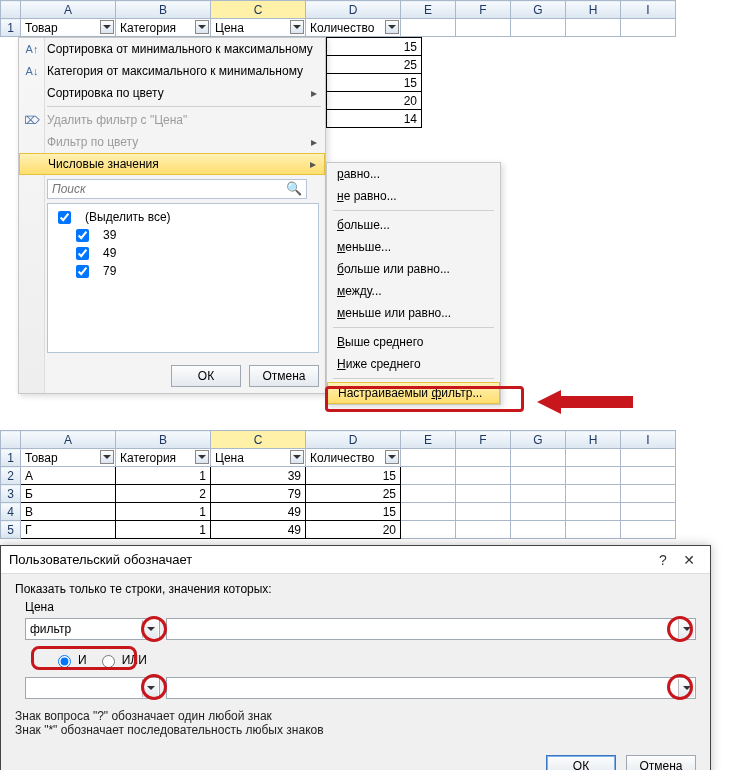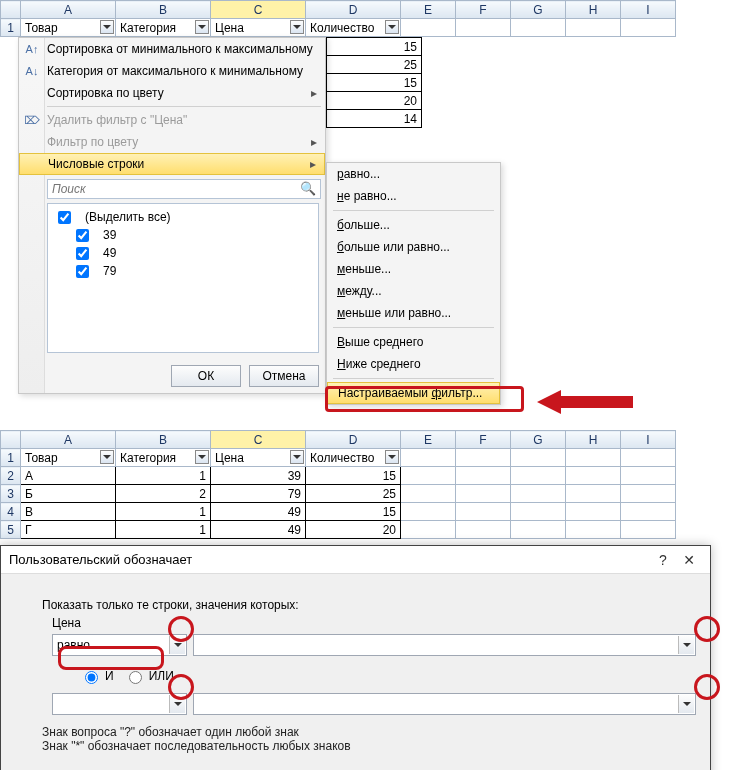--- a/index.html
+++ b/index.html
@@ -86,21 +86,21 @@
     font-size:11px; color:#4a6fa5;
   }
   .dropdown .sep { height:1px; background:#d0d0d0; margin:2px 4px 2px 28px; }
   .dropdown .left-strip {
     position:absolute; left:0; top:0; bottom:0; width:26px;
     background:linear-gradient(#f7f7f7,#eee); border-right:1px solid #ddd;
   }
   .dropdown .content { position:relative; }
 
   .search-box {
-    margin:4px 4px 4px 28px; position:relative;
+    margin:4px 18px 4px 28px; position:relative;
   }
   .search-box input {
     width:100%; height:20px; border:1px solid #b5c4d6;
     padding:0 20px 0 4px; font-style:italic; color:#777; font-size:12px;
   }
   .search-box .mag {
     position:absolute; right:4px; top:2px; color:#2b5797; font-size:13px;
   }
 
   .check-area {
@@ -154,21 +154,21 @@
     width:711px; border:1px solid #444; background:#f0f0f0;
     box-shadow:0 0 10px rgba(0,0,0,.25);
   }
   .dialog .titlebar {
     height:28px; background:#fff; border-bottom:1px solid #ddd;
     display:flex; align-items:center; padding:0 8px;
     font-size:13px;
   }
   .titlebar .spacer { flex:1; }
   .titlebar .tb-btn { width:26px; text-align:center; font-size:14px; color:#333; }
-  .dialog .body { padding:24px 14px 8px;margin-left:27px; }
+  .dialog .body { padding:8px 14px 8px; }
   .field-row { display:flex; align-items:center; gap:6px; margin:4px 0 8px; }
   .field-row .combo {
     height:22px; border:1px solid #9fa7b3; background:#fff;
     position:relative; display:flex; align-items:center; padding:0 18px 0 4px;
   }
   .combo .dd {
     position:absolute; right:1px; top:1px; bottom:1px; width:16px;
     border-left:1px solid #bbb; background:linear-gradient(#fdfdfd,#e4e9ef);
     display:flex; align-items:center; justify-content:center;
   }
@@ -290,21 +290,21 @@
       </div>
       <div class="sep"></div>
       <div class="mi disabled">
         <span class="icon-slot">⌦</span>
         <span>Удалить фильтр с "Цена"</span>
       </div>
       <div class="mi arrow disabled">
         <span>Фильтр по цвету</span>
       </div>
       <div class="mi arrow hl">
-        <span>Числовые строки</span>
+        <span>Числовые значения</span>
       </div>
       <div class="search-box">
         <input type="text" placeholder="Поиск" style="">
         <span class="mag">🔍</span>
       </div>
       <div class="check-area">
         <label>
           <input type="checkbox" checked="" style="">
           <span>(Выделить все)</span>
         </label>
@@ -333,24 +333,24 @@
         <span><span class="ul">р</span>авно...</span>
       </div>
     <div class="smi">
         <span><span class="ul">н</span>е равно...</span>
       </div>
     <div class="sep2"></div>
     <div class="smi">
         <span><span class="ul">б</span>ольше...</span>
       </div>
     <div class="smi">
+        <span><span class="ul">м</span>еньше...</span>
+      </div>
+    <div class="smi">
         <span><span class="ul">б</span>ольше или равно...</span>
-      </div>
-    <div class="smi">
-        <span><span class="ul">м</span>еньше...</span>
       </div>
     <div class="smi">
         <span><span class="ul">м</span>ежду...</span>
       </div>
     <div class="smi">
         <span><span class="ul">м</span>еньше или равно...</span>
       </div>
     <div class="sep2"></div>
     <div class="smi">
         <span><span class="ul">В</span>ыше среднего</span>
@@ -468,21 +468,21 @@
     <span class="spacer"></span>
     <span class="tb-btn">?</span>
     <span class="tb-btn">✕</span>
   </div>
   <div class="body" style="position:relative">
     <div>Показать только те строки, значения которых:</div>
     <div style="margin:4px 0 2px 10px">Цена</div>
 
     <div class="field-row" style="margin-left:10px">
       <div class="combo op">
-        <span>равно</span>
+        <span>фильтр</span>
         <span class="dd"></span>
       </div>
       <div class="combo val">
         <span></span>
         <span class="dd"></span>
       </div>
     </div>
 
     <div style="margin:2px 0 2px 28px; position:relative; display:inline-block;">
       <span class="radio-row">

